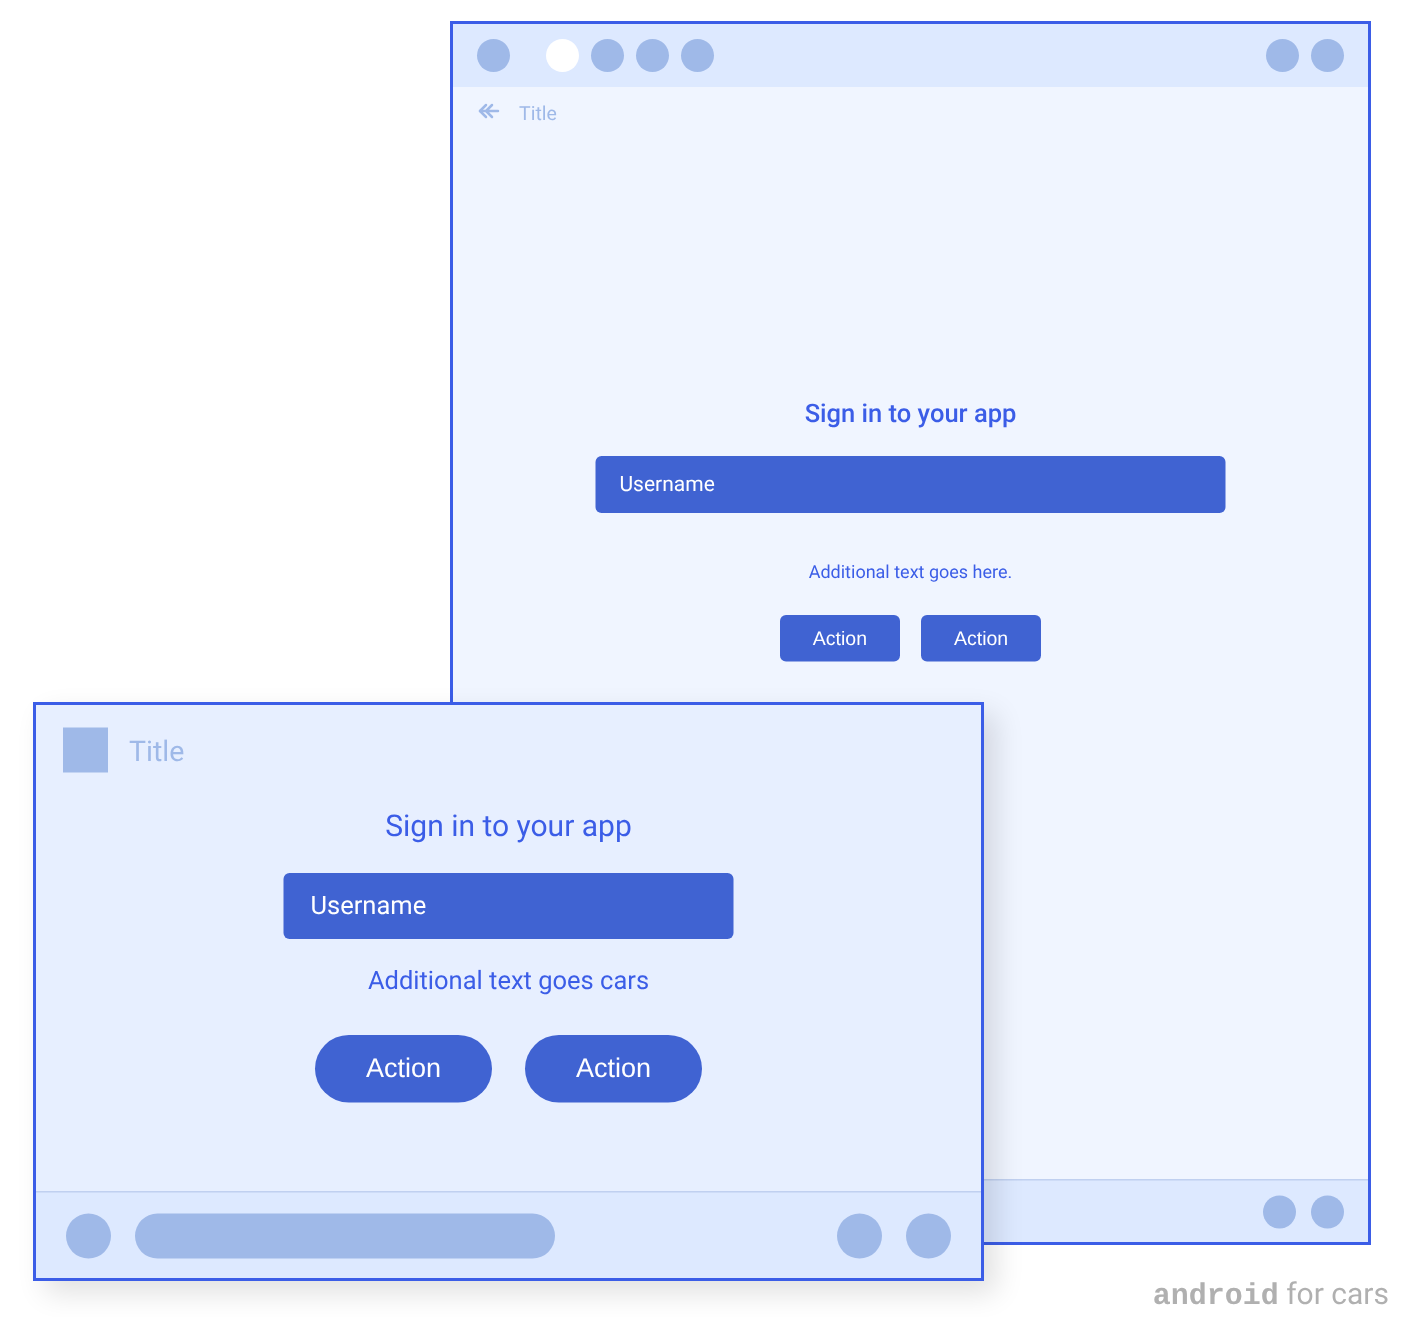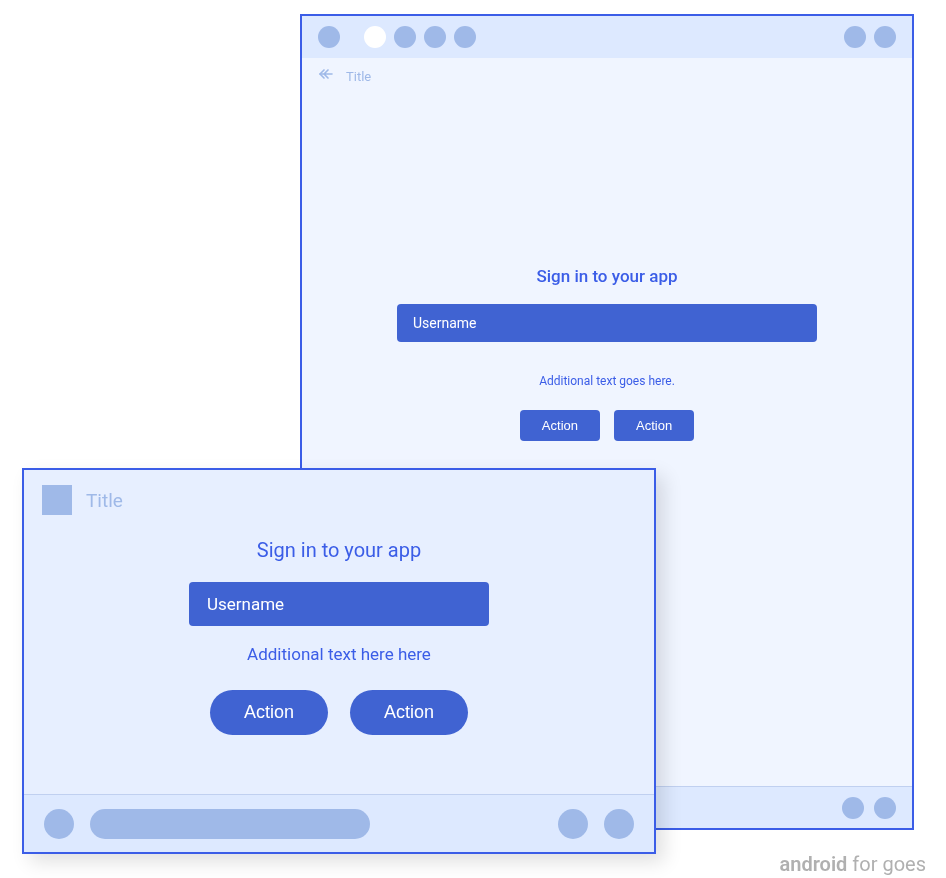--- a/index.html
+++ b/index.html
@@ -204,21 +204,21 @@
       border-radius: 18px;
       background: #9fb9e8;
     }
     .watermark {
       position: absolute;
       right: 20px;
       bottom: 2px;
       font-size: 20px;
       color: #b0b0b0;
     }
-    .watermark strong { font-weight: 600; }
+    .watermark strong { font-weight: 600; font-family: Liberation Mono, monospace; }
   </style>
 </head>
 <body>
 
 <div class="tablet">
   <div class="tablet-header">
     <div class="dot"></div>
     <div style="width:8px"></div>
     <div class="dot active"></div>
     <div class="dot"></div>
@@ -257,30 +257,30 @@
 <div class="phone">
   <div class="phone-titlebar">
     <div class="app-icon"></div>
     <span class="title-large">Title</span>
   </div>
   <div class="phone-content">
     <div class="sign-in-heading-lg">Sign in to your app</div>
     <div class="username-input-lg">
       <span>Username</span>
     </div>
-    <div class="additional-text-lg">Additional text here here</div>
+    <div class="additional-text-lg">Additional text goes cars</div>
     <div class="button-row-lg">
       <button class="action-btn-lg">Action</button>
       <button class="action-btn-lg">Action</button>
     </div>
   </div>
   <div class="phone-footer">
     <div class="footer-dot"></div>
     <div class="footer-bar"></div>
     <div class="spacer"></div>
     <div class="footer-dot"></div>
     <div class="footer-dot"></div>
   </div>
 </div>
 
 <div class="watermark">
-  <strong>android</strong><span> for goes</span>
+  <strong>android</strong><span> for cars</span>
 </div>
 
 </body></html>

